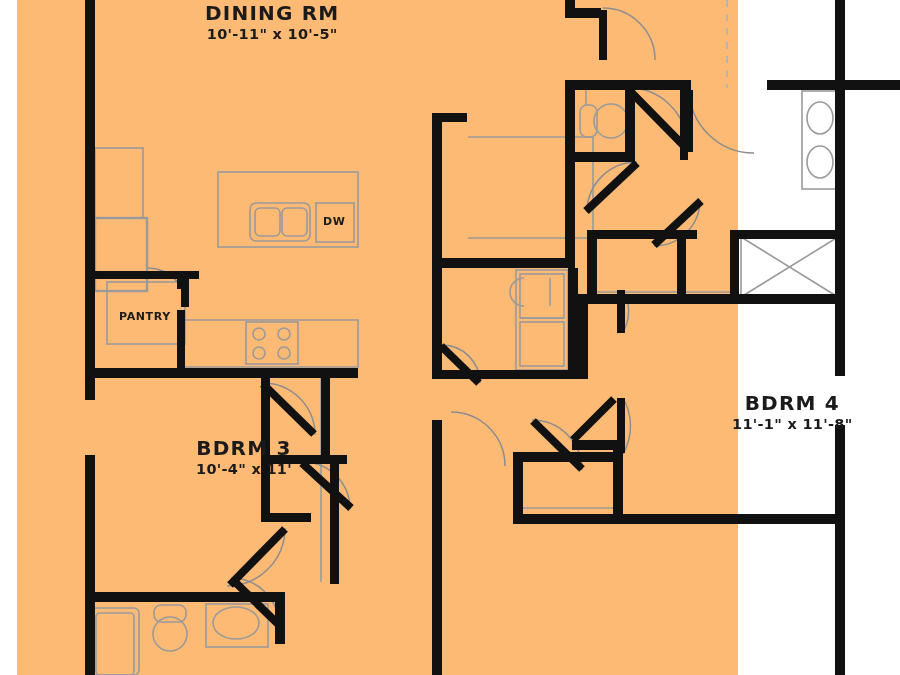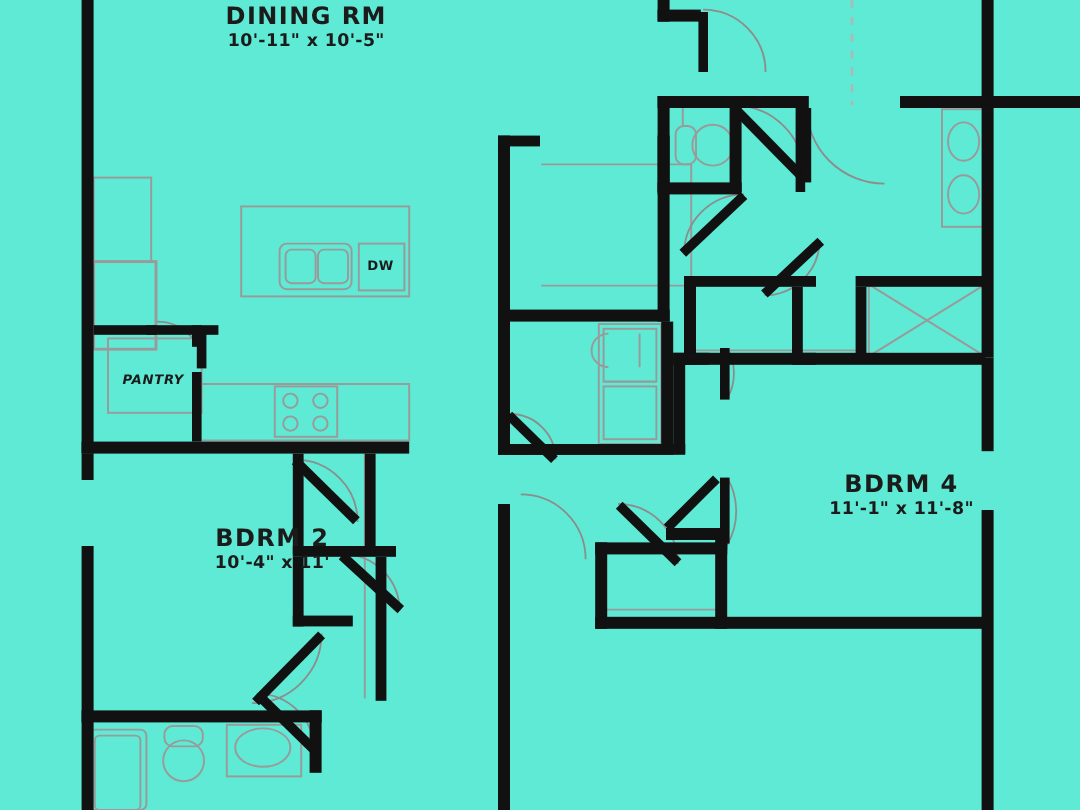--- a/index.html
+++ b/index.html
@@ -8,23 +8,24 @@
     background: #ffffff;
   }
   body {
     width: 900px;
     height: 675px;
     overflow: hidden;
     font-family: "DejaVu Sans", sans-serif;
   }
   #plan-root {
     position: relative;
-    width: 900px;
+    width: 721px;
     height: 675px;
-    background: #5eead4;
+    background: #fdba74;
+    margin-left: 17px;
   }
   #plan-svg {
     position: absolute;
     left: 0;
     top: 0;
     width: 900px;
     height: 675px;
     display: block;
   }
   .room-label {
@@ -285,26 +286,26 @@
     </g>
 
   </svg>
 
   <div class="room-label" id="label-dining" style="left:188px; top:2px;">
     <span class="rl-name">DINING RM</span>
     <span class="rl-dims">10'-11" x 10'-5"</span>
   </div>
 
   <div class="room-label" id="label-bdrm3" style="left:179px; top:437px;">
-    <span class="rl-name">BDRM 2</span>
+    <span class="rl-name">BDRM 3</span>
     <span class="rl-dims">10'-4" x 11'</span>
   </div>
 
-  <div class="room-label" id="label-bdrm4" style="left:691px; top:392px;">
+  <div class="room-label" id="label-bdrm4" style="left:715px; top:392px;">
     <span class="rl-name">BDRM 4</span>
     <span class="rl-dims">11'-1" x 11'-8"</span>
   </div>
 
   <div class="fix-label" id="label-dw" style="left:306px; top:215px;">DW</div>
 
-  <div class="fix-label" id="label-pantry" style="left:102px; top:310px;font-style:italic;">PANTRY</div>
+  <div class="fix-label" id="label-pantry" style="left:102px; top:310px;">PANTRY</div>
 
 </div>
 
 </body></html>

